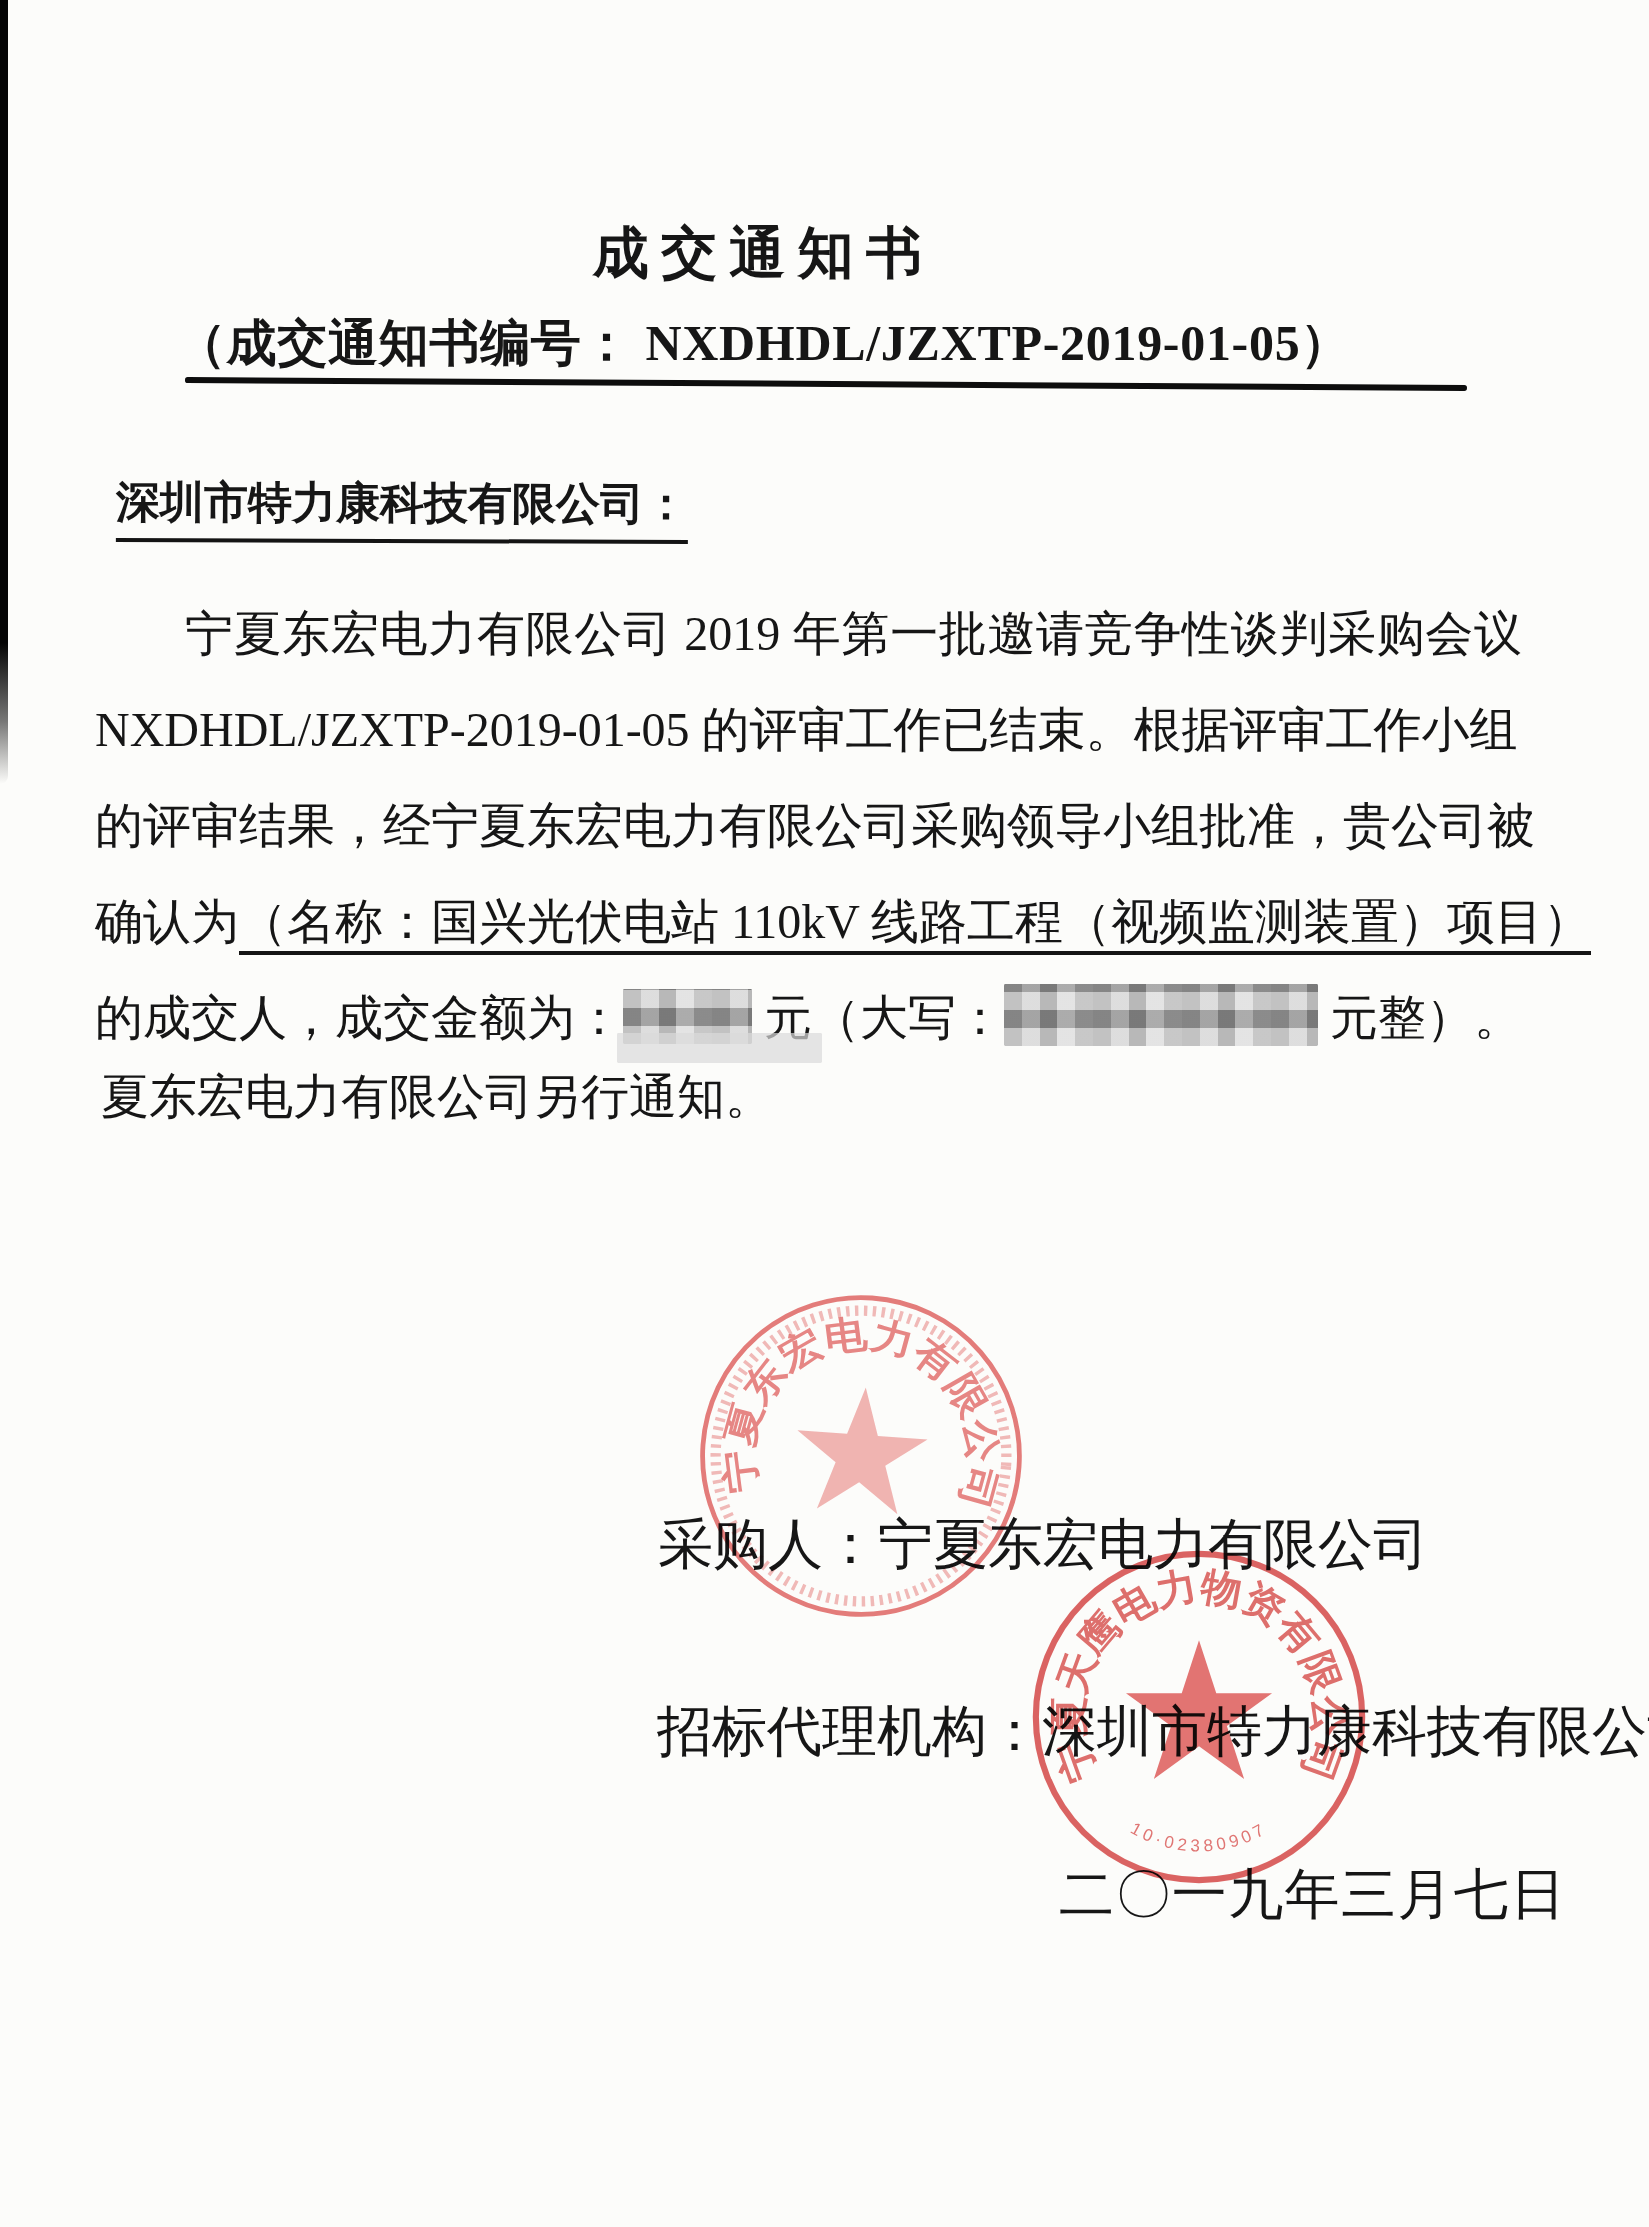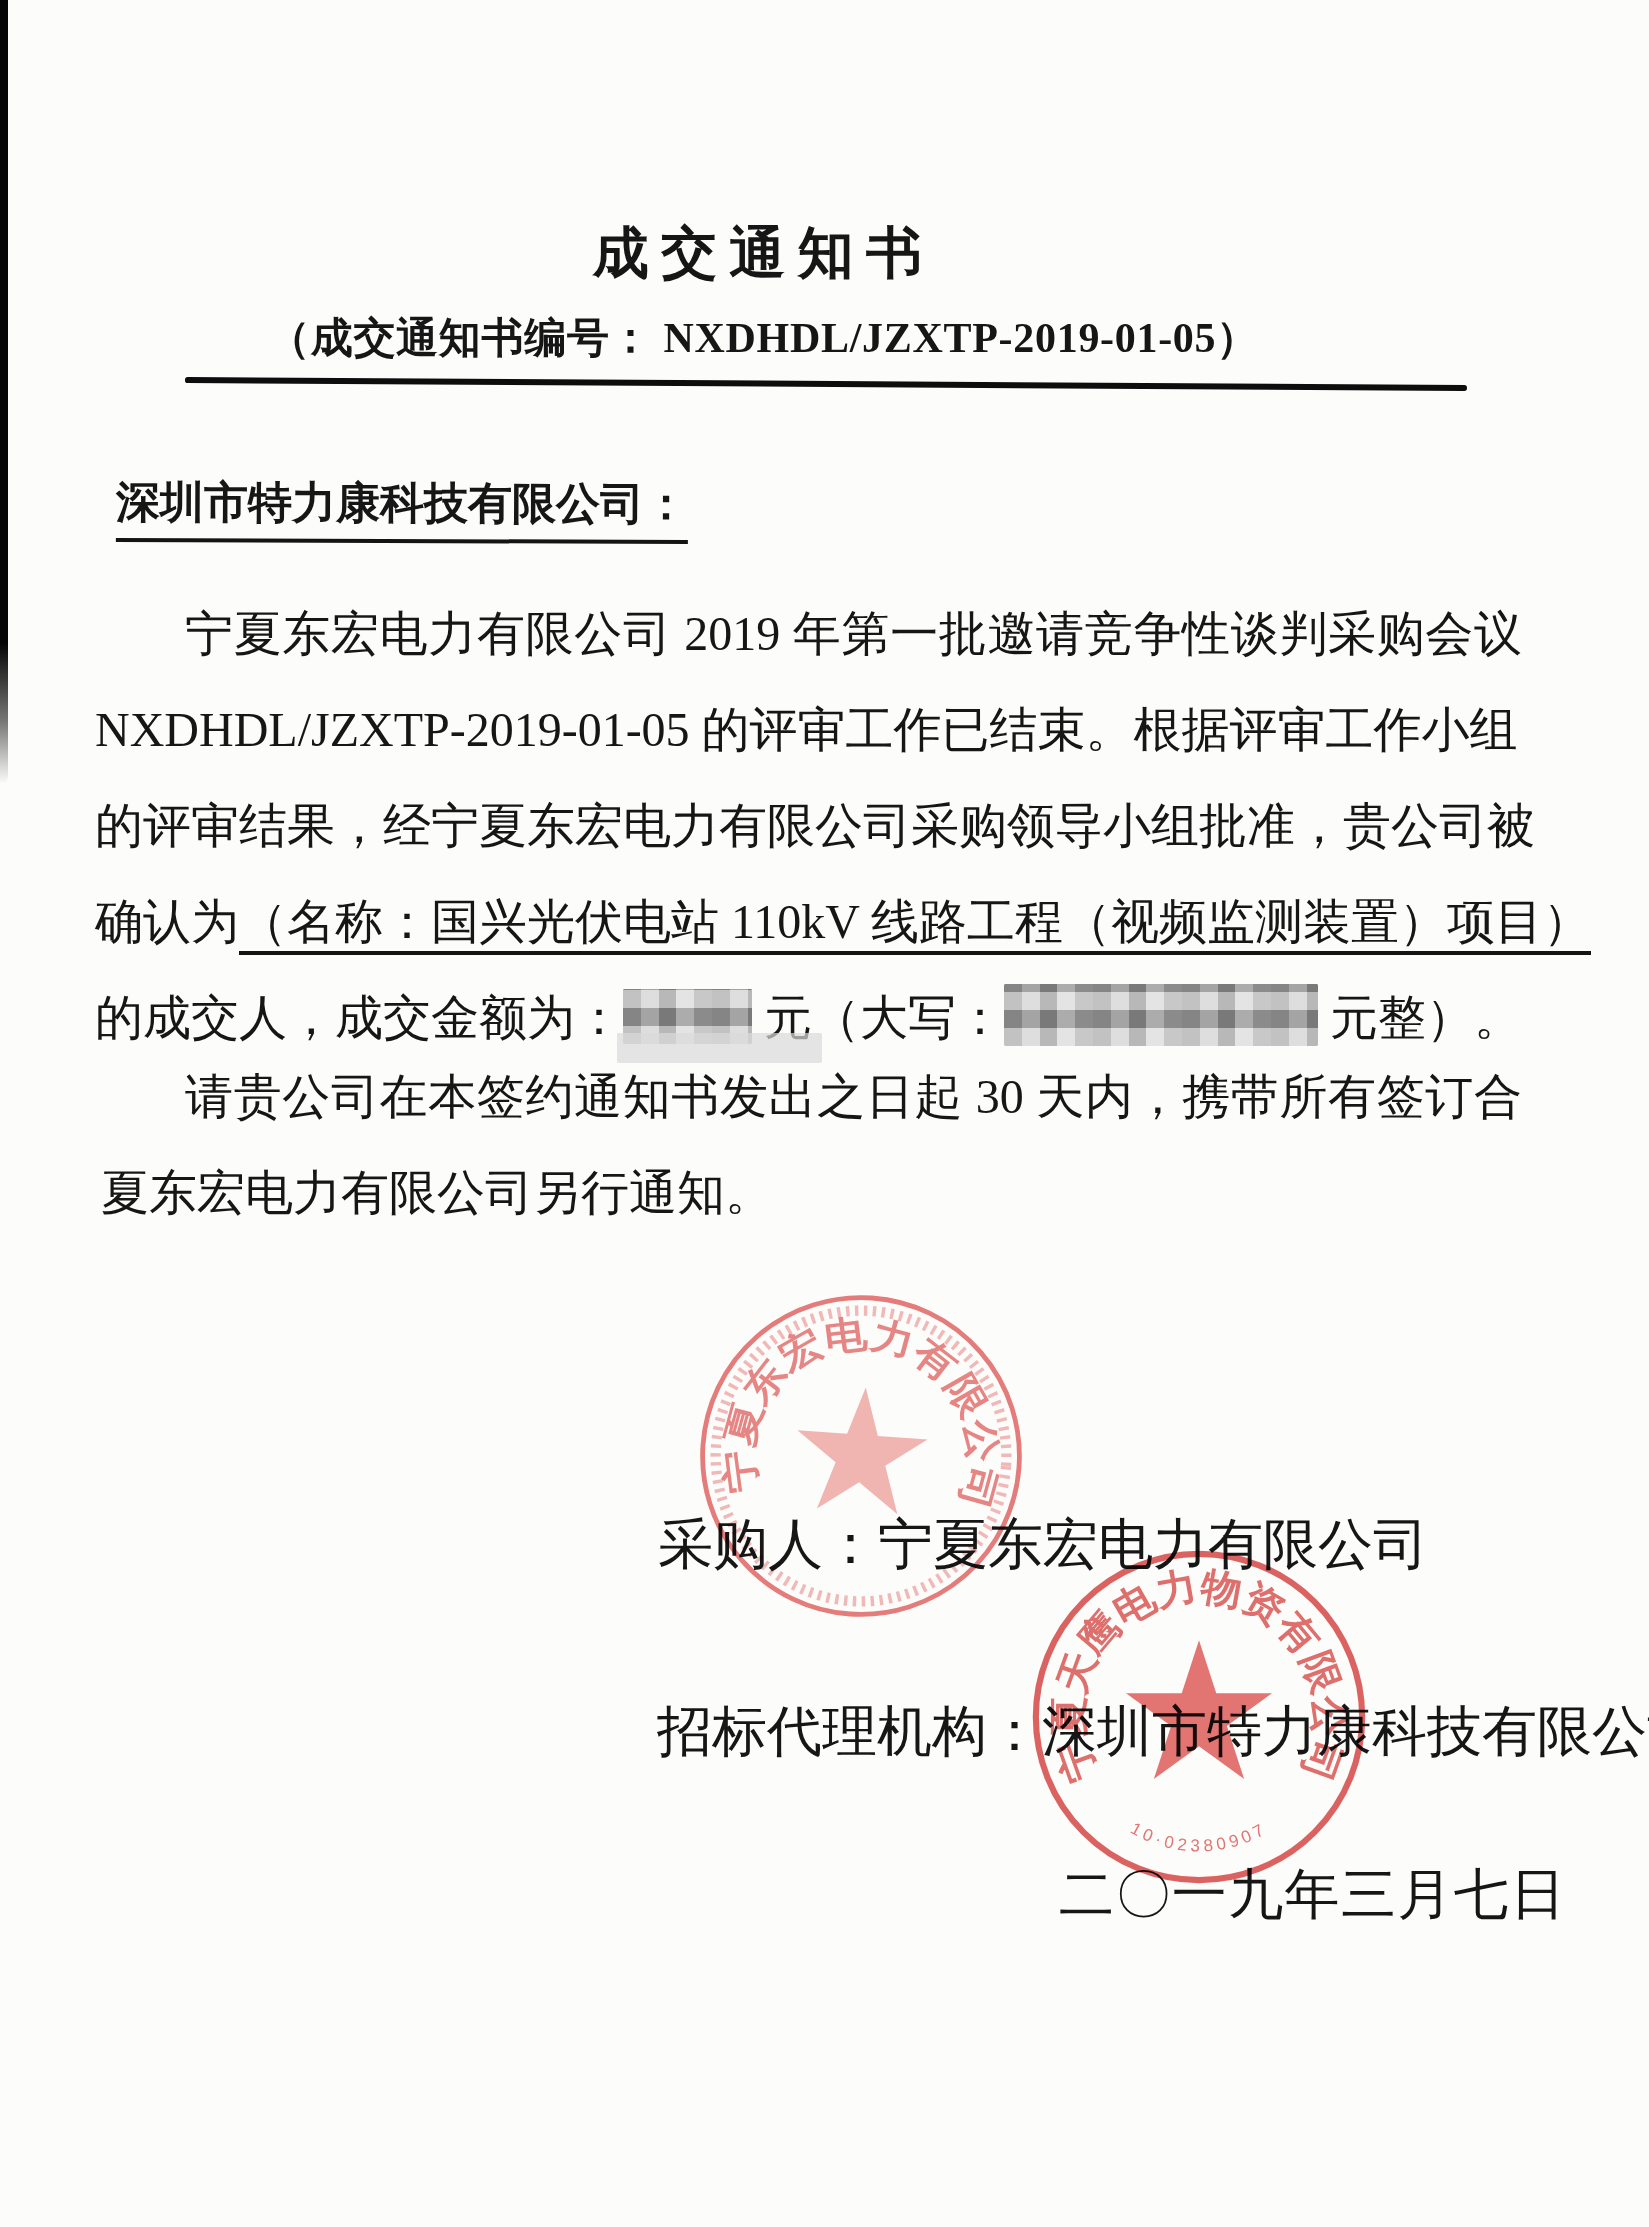--- a/index.html
+++ b/index.html
@@ -19,21 +19,21 @@
     border-bottom-right-radius:9.6px;
   }
   .content{position:absolute;left:95px;top:0;width:1337px;}
   .title{
     position:absolute;top:216px;left:0;width:100%;
     text-align:center;font-weight:700;font-size:56px;letter-spacing:12.3px;
     font-family:"Liberation Sans","DejaVu Sans",sans-serif;
   }
   .subtitle{
     position:absolute;top:310px;left:0;width:100%;
-    text-align:center;font-weight:700;font-size:42px;letter-spacing:0.7px;
+    text-align:center;font-weight:700;font-size:50px;letter-spacing:0.7px;
   }
   .divider{
     position:absolute;top:381px;left:90px;width:1282px;height:6.2px;
     background:#0d0d0d;transform:rotate(0.35deg);border-radius:2.7px;
   }
   .addressee{
     position:absolute;top:474px;left:20.5px;
     font-size:44px;font-weight:700;
     border-bottom:4.1px solid #141414;padding-bottom:5.5px;
     transform:rotate(0.2deg);
@@ -89,21 +89,20 @@
 
     <div class="para para1">
       <div class="bline indent"><span class="inner">宁夏东宏电力有限公司 2019 年第一批邀请竞争性谈判采购会议</span></div>
       <div class="bline">NXDHDL/JZXTP-2019-01-05 的评审工作已结束。根据评审工作小组</div>
       <div class="bline">的评审结果，经宁夏东宏电力有限公司采购领导小组批准，贵公司被</div>
       <div class="bline"><span>确认为</span><span class="uline">（名称：国兴光伏电站 110kV 线路工程（视频监测装置）项目）</span></div>
       <div class="bline amount-line"><span>的成交人，成交金额为：</span><span class="mosaic mosaic-1"></span><span> 元（大写：</span><span class="mosaic mosaic-2"></span><span> 元整）。</span><span class="mosaic-tail"></span></div>
     </div>
 
     <div class="para para2">
-      <div class="bline indent"><span class="inner">请贵公司在本签约通知书发出之日起 30 天内，携带所有签订合</span></div>
       <div class="bline last">夏东宏电力有限公司另行通知。</div>
     </div>
 
     <div class="sigline buyer">采购人：宁夏东宏电力有限公司</div>
     <div class="sigline agency">招标代理机构：深圳市特力康科技有限公司</div>
     <div class="sigline date">二〇一九年三月七日</div>
 
   </div>
 
   <div class="stamp stamp1">

